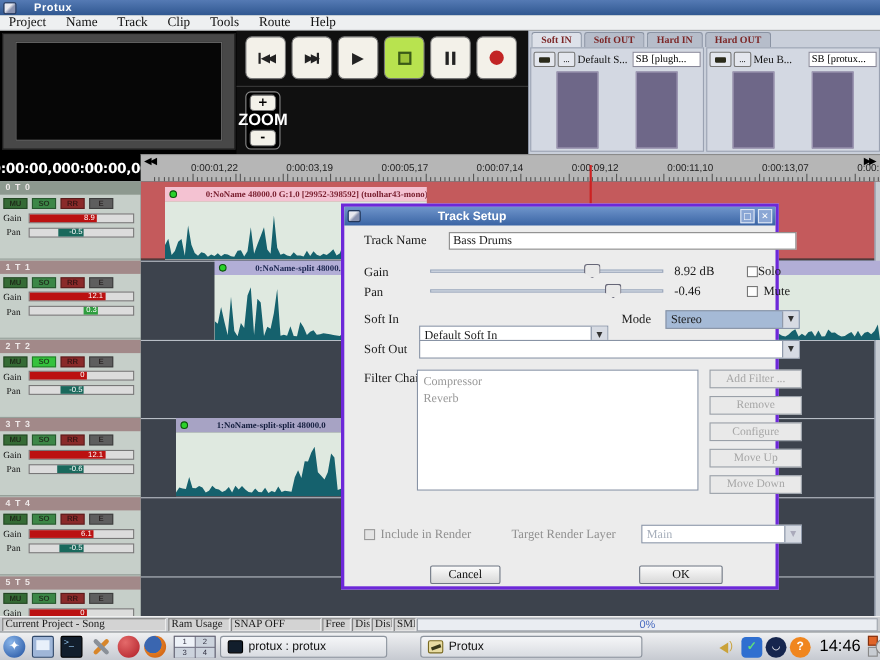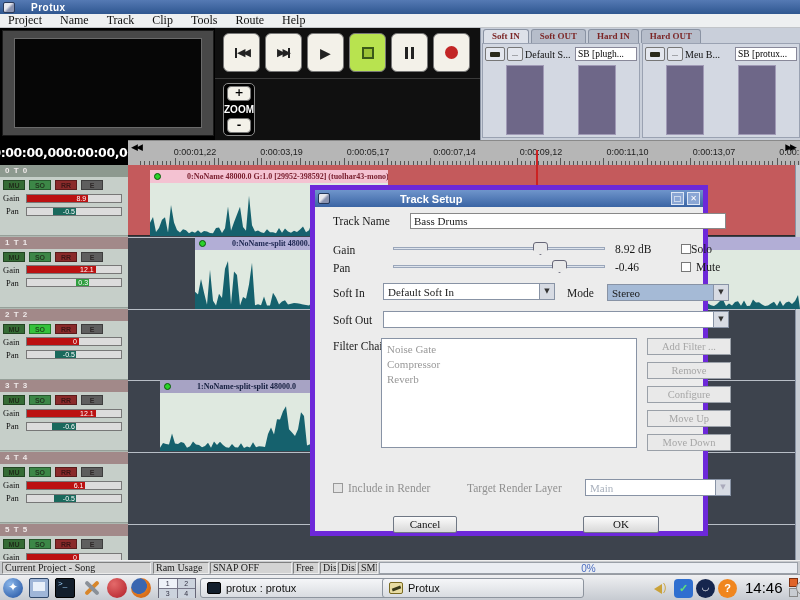--- a/index.html
+++ b/index.html
@@ -24,21 +24,21 @@
   .transport { position:absolute; left:215px; top:0; width:265px; height:112px; background:#101010; }
   .tbtns { position:absolute; left:8px; top:5px; display:flex; gap:5px; }
   .tbtn { width:37px; height:39px; background:#f3f1e9; border:1px solid #777; border-radius:6px; display:flex; align-items:center; justify-content:center; color:#222; font-size:11px; font-family:"DejaVu Sans",sans-serif; }
   .tbtn .bar { width:2px; height:10px; background:#222; }
   .tbtn.stop { background:#b8e34f; }
   .tbtn.stop .sq { width:12px; height:12px; background:#9cc437; border:2px solid #3a5a18; }
   .tbtn .dot { width:13px; height:13px; border-radius:50%; background:#c22525; }
   .tdivider { position:absolute; left:0; top:50px; width:265px; height:1px; background:#3a3a3a; }
   .zoomer { position:absolute; left:8px; top:55px; width:32px; height:53px; border:1px solid #8a8a8a; border-radius:5px; background:#000; display:flex; flex-direction:column; align-items:center; justify-content:space-between; padding:2px 0; }
   .zbtn { width:24px; height:15px; background:#f3f1e9; border:1px solid #777; border-radius:4px; font-size:11px; line-height:12px; text-align:center; font-weight:bold; font-family:"DejaVu Sans",sans-serif; }
-  .zlabel { color:#fff; font-size:10px; font-weight:bold; font-family:"Liberation Sans",sans-serif; }
+  .zlabel { color:#fff; font-size:15px; font-weight:bold; font-family:"Liberation Sans",sans-serif; }
 
   
   .iopanel { position:absolute; left:480px; top:0; width:320px; height:112px; background:#c9cfda; border-left:1px solid #8a93a3; }
   .iotabs { position:absolute; left:2px; top:1px; display:flex; gap:2px; }
   .iotab { height:14px; padding:0 8px; font-size:9px; font-weight:bold; color:#7c2626; background:#b6bdca; border:1px solid #8a93a3; border-bottom:none; border-radius:3px 3px 0 0; line-height:13px; }
   .iotab.active { background:#dde1e9; }
   .iogroups { position:absolute; left:1px; top:15px; width:318px; height:96px; display:flex; gap:2px; }
   .iogroup { width:158px; height:95px; background:#d3d8e2; border:1px solid #9aa2b2; position:relative; }
   .iorow { position:absolute; left:2px; top:2px; right:2px; height:16px; display:flex; align-items:center; gap:2px; }
   .icobtn { width:20px; height:14px; background:#e4e7ee; border:1px solid #777; border-radius:2px; display:flex; align-items:center; justify-content:center; }
@@ -74,21 +74,21 @@
   .rowsep { position:absolute; left:0; width:667px; height:1px; background:#b8bec6; }
   .clip { position:absolute; }
   .cliphead { height:13px; display:flex; align-items:center; gap:4px; padding-left:4px; overflow:hidden; white-space:nowrap; }
   .clipdot { width:7px; height:7px; border-radius:50%; background:#2ad22a; border:1px solid #0a560a; flex:none; }
   .cliplabel { font-size:8px; font-weight:bold;padding-left:22px; }
   .clipwave { background:#dfe9e0; overflow:hidden; }
   .scrollstrip { position:absolute; right:0; top:0; width:5px; height:395px; background:#c7ccd3; border-left:1px solid #8a93a3; }
   .playhead { left:536px; top:150px; width:2px; height:86px; background:#cc2222; z-index:5; }
 
   
-  .dialog { left:310px; top:185px; width:398px; height:351px; background:#ececec; border:5px solid #6d28d9; z-index:10; font-size:11.5px; color:#1a1a1a; }
+  .dialog { left:310px; top:185px; width:398px; height:351px; background:#ececec; border:3px solid #6d28d9; z-index:10; font-size:11.5px; color:#1a1a1a; }
   .dtitle { position:absolute; left:0; top:0; width:100%; height:17px; background:linear-gradient(#6f95cb,#3a64a4); display:flex; align-items:center; }
   .dtitle .dicon { width:12px; height:11px; margin-left:3px; background:linear-gradient(135deg,#e8e8ee 40%,#8a93b0 60%); border:1px solid #23375a; border-radius:2px; }
   .dtitle .dtext { color:#fff; font-weight:bold; font-size:11px; margin-left:70px; font-family:"Liberation Sans",sans-serif; }
   .dwinbtn { position:absolute; top:2px; width:13px; height:13px; background:#8aa6d4; border:1px solid #dce6f4; color:#fff; font-size:8px; line-height:11px; text-align:center; font-family:"DejaVu Sans",sans-serif; }
   .dlabel { position:absolute; }
   .dinput { position:absolute; background:#fff; border:1px solid #888; font-size:11px; padding:0 3px; line-height:14px; overflow:hidden; white-space:nowrap; }
   .slider { position:absolute; height:13px; }
   .groove { position:absolute; left:0; right:0; top:5px; height:3px; background:#dde3ec; border:1px solid #9aa6ba; }
   .handle { position:absolute; top:0; width:15px; height:13px; background:#e9e9e9; border:1px solid #667; border-radius:3px 3px 2px 2px; clip-path:polygon(0 0,100% 0,100% 62%,50% 100%,0 62%); }
   .checkbox { position:absolute; width:10px; height:10px; background:#fdfdfd; border:1px solid #777; }
@@ -599,38 +599,37 @@
     <div class="dlabel" style="left:18px; top:72px">Pan</div>
     <div class="slider" style="left:78px; top:70px; width:212px">
       <div class="groove"></div>
       <div class="handle" style="left:75%"></div>
     </div>
     <div class="dlabel" style="left:300px; top:71px">-0.46</div>
     <div class="checkbox" style="left:366px; top:72px"></div>
     <div class="dlabel" style="left:381px; top:71px">Mute</div>
 
     <div class="dlabel" style="left:18px; top:97px">Soft In</div>
-    <div class="combo" style="left:68px; top:93px; width:172px">
+    <div class="combo" style="left:68px; top:108px; width:172px">
       <div class="ctext">Default Soft In</div>
       <div class="carrow">▼</div>
     </div>
     <div class="dlabel" style="left:252px; top:97px">Mode</div>
     <div class="combo hl" style="left:292px; top:94px; width:122px">
       <div class="ctext">Stereo</div>
       <div class="carrow">▼</div>
     </div>
 
     <div class="dlabel" style="left:18px; top:124px">Soft Out</div>
     <div class="combo" style="left:68px; top:121px; width:346px">
       <div class="carrow">▼</div>
     </div>
 
     <div class="dlabel" style="left:18px; top:150px">Filter Chain</div>
     <div class="listbox" style="left:66px; top:148px; width:256px; height:110px" id="filterlist">
-        <div class="fitem">Noise Gate</div>
         <div class="fitem">Compressor</div>
         <div class="fitem">Reverb</div>
       </div>
     <div id="filterbtns"></div>
 
     <div class="checkbox" style="left:18px; top:293px; background:#e4e4e4; border-color:#999"></div>
     <div class="dlabel dgray" style="left:33px; top:292px">Include in Render</div>
     <div class="dlabel dgray" style="left:152px; top:292px">Target Render Layer</div>
     <div class="combo dis" style="left:270px; top:289px; width:146px">
       <div class="ctext">Main</div>
@@ -666,21 +665,21 @@
         <div class="b2"></div>
       </div>
     <div class="tkicon redico" style="left:107px"></div>
     <div class="tkicon ffico" style="left:131px"></div>
     <div class="pager" id="pager">
         <div class="pcell on">1</div>
         <div class="pcell">2</div>
         <div class="pcell">3</div>
         <div class="pcell">4</div>
       </div>
-    <div class="taskbtn" style="left:200px; width:188px">
+    <div class="taskbtn" style="left:200px; width:152px">
       <div class="tb-ico1"></div>
       <span>protux : protux</span>
     </div>
     <div class="taskbtn" style="left:382px; width:202px">
       <div class="tb-ico2"></div>
       <span>Protux</span>
     </div>
     <div class="tray">
       <div class="trayico volico">
           <div class="cone"></div>

